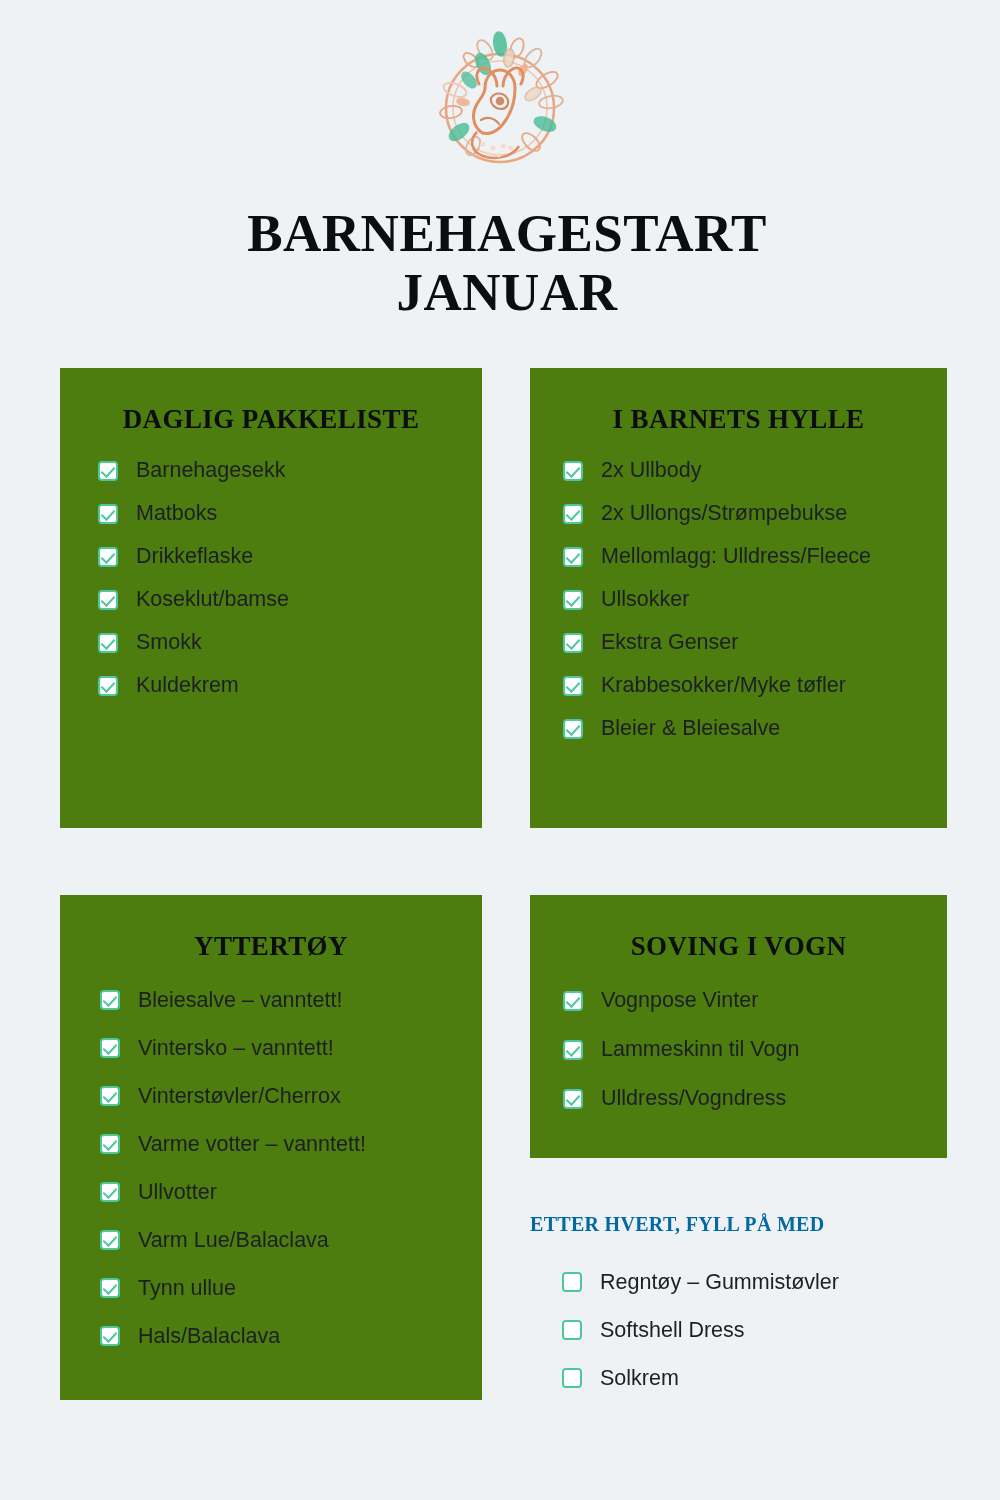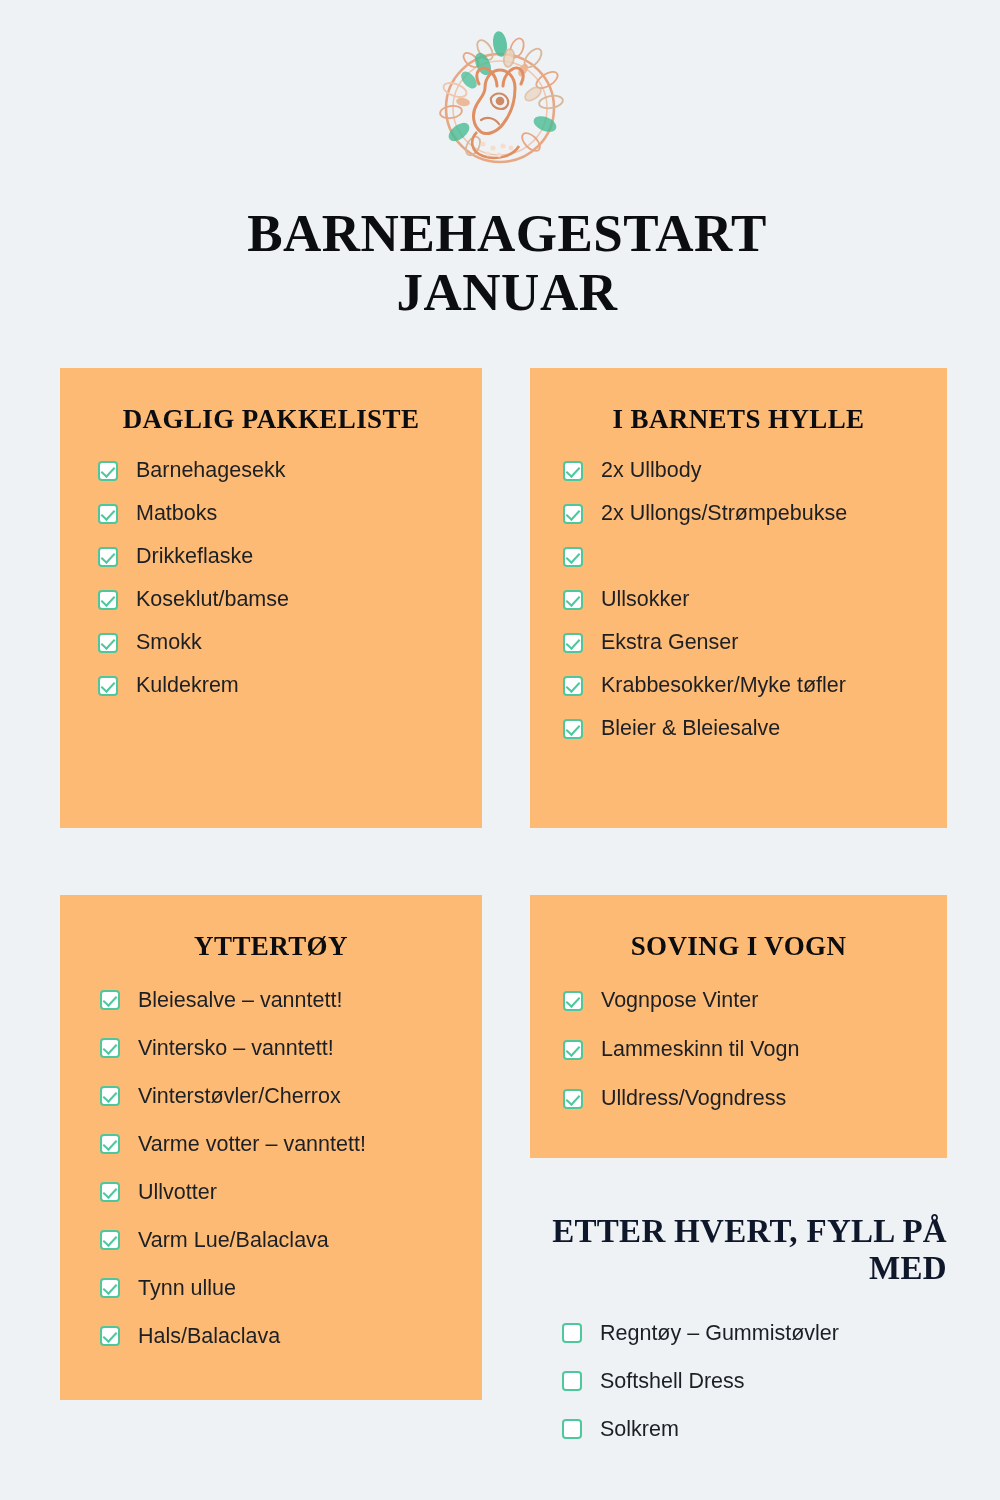--- a/index.html
+++ b/index.html
@@ -44,21 +44,21 @@
   #cards-grid {
     position: absolute;
     left: 60px;
     top: 368px;
     width: 887px;
   }
   .col-left  { position: absolute; left: 0;   width: 422px; }
   .col-right { position: absolute; left: 470px; width: 417px; }
 
   .card {
-    background: #fdba74;
+    background: #4d7c0f;
     box-sizing: border-box;
   }
   .card-title {
     font-family: "Liberation Serif", serif;
     font-weight: bold;
     font-size: 27px;
     letter-spacing: 0.4px;
     color: #0b0d10;
     text-align: center;
     padding-top: 36px;
@@ -116,24 +116,24 @@
   
   #fill-section {
     position: absolute;
     left: 530px;
     top: 1213px;
     width: 417px;
   }
   #fill-title {
     font-family: "Liberation Serif", serif;
     font-weight: bold;
-    font-size: 33px;
+    font-size: 20px;
     letter-spacing: 0.3px;
-    color: #0f172a;
-    text-align: right;
+    color: #0369a1;
+    text-align: left;
   }
   #fill-list {
     list-style: none;
     margin: 0;
     padding: 22px 0 0 32px;
   }
   #fill-list .check-item { height: 48px; }
 </style>
 </head>
 <body>
@@ -279,20 +279,21 @@
         <li class="check-item">
           <span class="cb checked"></span>
           <span class="label">2x Ullbody</span>
         </li>
         <li class="check-item">
           <span class="cb checked"></span>
           <span class="label">2x Ullongs/Strømpebukse</span>
         </li>
         <li class="check-item">
           <span class="cb checked"></span>
+          <span class="label">Mellomlagg: Ulldress/Fleece</span>
         </li>
         <li class="check-item">
           <span class="cb checked"></span>
           <span class="label">Ullsokker</span>
         </li>
         <li class="check-item">
           <span class="cb checked"></span>
           <span class="label">Ekstra Genser</span>
         </li>
         <li class="check-item">

